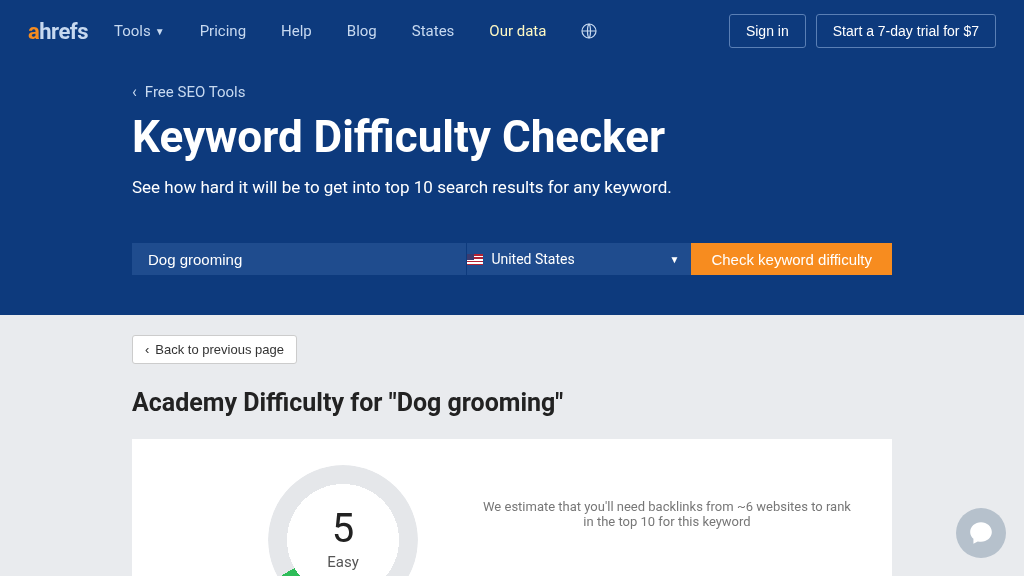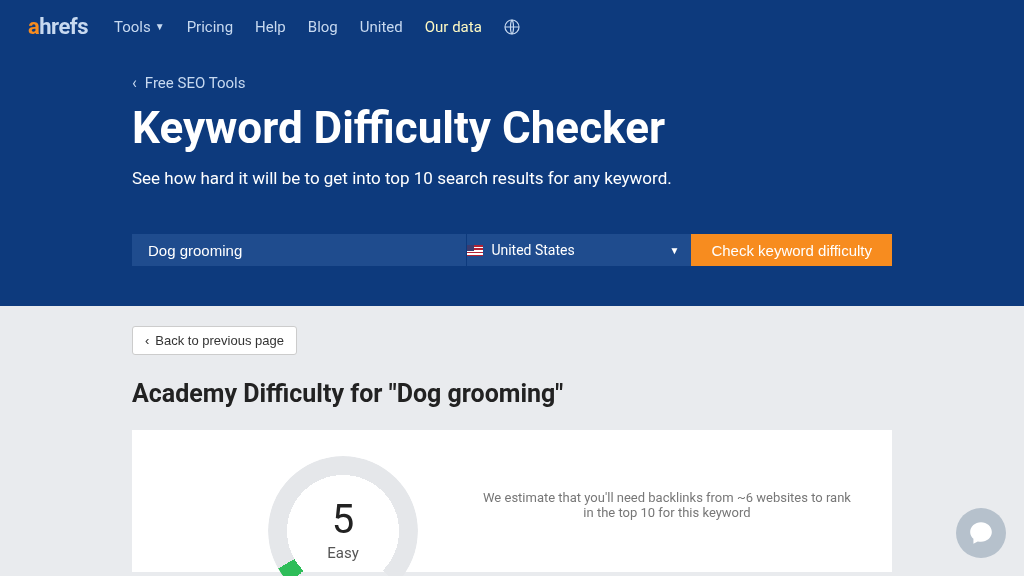--- a/index.html
+++ b/index.html
@@ -3,21 +3,21 @@
 <meta charset="utf-8">
 <style>
 * { margin: 0; padding: 0; box-sizing: border-box; }
 body { font-family: -apple-system, BlinkMacSystemFont, "Segoe UI", Roboto, sans-serif; width: 1024px; height: 576px; overflow: hidden; background: #e9ebee; }
 
 .header-bg { background: #0d3a7d; }
 .nav { display: flex; align-items: center; padding: 14px 28px; max-width: 1024px; }
 .logo { font-size: 22px; font-weight: 700; letter-spacing: -0.5px; }
 .logo-a { color: #f78c1f; }
 .logo-hrefs { color: #c7d9f0; }
-.nav-links { display: flex; gap: 22px; margin-left: 26px; align-items: center; }
+.nav-links { display: flex; gap: 35px; margin-left: 26px; align-items: center; }
 .nav-link { color: #c7d9f0; font-size: 15px; cursor: pointer; display: flex; align-items: center; gap: 4px; }
 .nav-link.active { color: #fef9c3; font-weight: 400; text-align: center; }
 .nav-spacer { flex: 1; }
 .nav-btns { display: flex; gap: 10px; align-items: center; }
 .btn-outline { border: 1px solid #5a7fb5; color: #fff; background: transparent; padding: 8px 16px; font-size: 14px; border-radius: 3px; cursor: pointer; }
 
 .hero { padding: 20px 0 40px 0; }
 .container { width: 760px; margin: 0 auto; }
 .breadcrumb { color: #c7d9f0; font-size: 15px; display: flex; align-items: center; gap: 8px; cursor: pointer; margin-bottom: 10px; }
 .chevron { font-size: 16px; }
@@ -57,30 +57,34 @@
       <span class="logo-a">a</span><span class="logo-hrefs">hrefs</span>
     </div>
     <div class="nav-links">
       <div class="nav-link">
           <span>Tools</span>
           <span style="font-size:10px;">▼</span>
         </div>
       <div class="nav-link">Pricing</div>
       <div class="nav-link">Help</div>
       <div class="nav-link">Blog</div>
-      <div class="nav-link">United</div>
+      <div class="nav-link">States</div>
       <div class="nav-link active">Our data</div>
       <div class="nav-link">
         <svg width="16" height="16" viewBox="0 0 16 16" fill="none" stroke="#c7d9f0" stroke-width="1.2">
             <circle cx="8" cy="8" r="7"></circle>
             <path d="M1 8h14M8 1c2 2 2 12 0 14M8 1c-2 2-2 12 0 14"></path>
           </svg>
       </div>
     </div>
     <div class="nav-spacer"></div>
+    <div class="nav-btns">
+      <button class="btn-outline">Sign in</button>
+      <button class="btn-outline">Start a 7-day trial for $7</button>
+    </div>
   </div>
 
   <div class="hero">
     <div class="container">
       <div class="breadcrumb">
         <span class="chevron">‹</span>
         <span>Free SEO Tools</span>
       </div>
       <h1 class="hero-title">Keyword Difficulty Checker</h1>
       <p class="hero-sub">See how hard it will be to get into top 10 search results for any keyword.</p>

